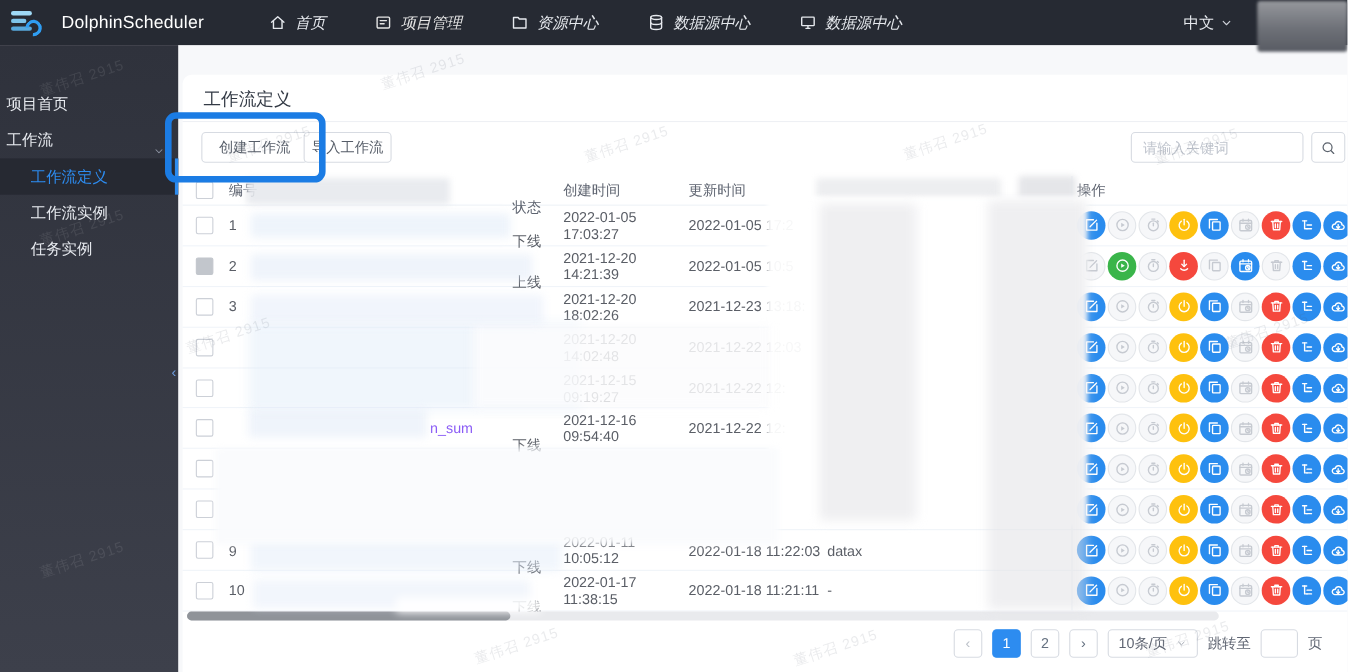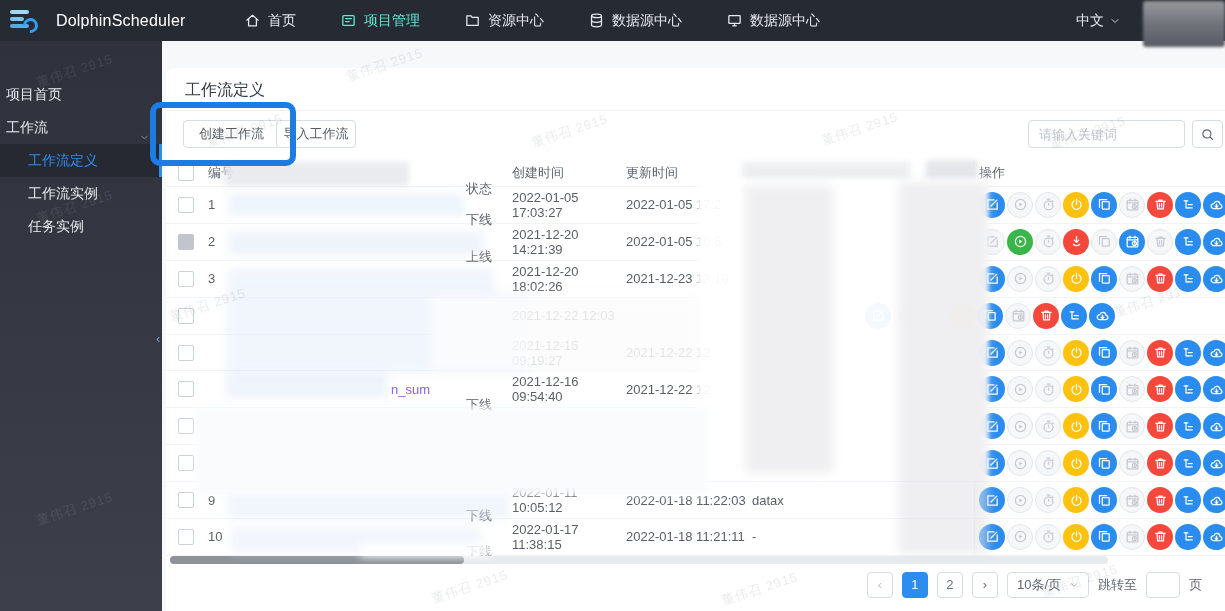--- a/index.html
+++ b/index.html
@@ -12,24 +12,24 @@
   
   .navbar{position:absolute;left:0;top:0;width:1225px;height:41px;background:#262a33;display:flex;align-items:center;z-index:30;}
   .brand{display:flex;align-items:center;gap:18px;padding-left:8px;width:200px;}
   .logo{position:relative;width:30px;height:24px;flex:0 0 auto;}
   .logo i{position:absolute;left:2px;height:4px;border-radius:2px;background:#9fd9f6;display:block;}
   .logo i:nth-child(1){top:1px;width:19px;}
   .logo i:nth-child(2){top:8px;width:14px;background:#7ec4ea;}
   .logo i:nth-child(3){top:15px;width:19px;background:#58a9dd;}
   .logo b{position:absolute;right:0;bottom:0;width:9px;height:9px;border:3px solid #2f9df2;border-radius:50%;border-left-color:transparent;transform:rotate(-40deg);}
   .brand-name{color:#fff;font-size:16px;letter-spacing:.2px;}
-  .nav-menu{display:flex;align-items:flex-end;margin-left:14px;}
+  .nav-menu{display:flex;align-items:flex-end;margin-left:14px;font-style:italic;}
   .nav-item{display:flex;align-items:center;gap:7px;color:#e6e9ee;font-size:14px;padding:0 22px;height:41px;cursor:pointer;}
   .nav-item svg{width:17px;height:17px;stroke:currentColor;fill:none;stroke-width:1.8;stroke-linecap:round;stroke-linejoin:round;}
-  .nav-item.active{color:#5eead4;}
+  .nav-item.active{color:#e5e5e5;}
   .nav-right{position:absolute;right:104px;top:0;height:41px;display:flex;align-items:center;gap:5px;color:#e6e9ee;font-size:14px;cursor:pointer;}
   .nav-right svg{width:12px;height:12px;stroke:#cfd3da;fill:none;stroke-width:2;stroke-linecap:round;stroke-linejoin:round;}
   
   .sidebar{position:absolute;left:0;top:41px;width:162px;height:570px;background:linear-gradient(180deg,#2f323c,#3d404b);z-index:10;}
   .side-item{height:33px;line-height:33px;color:#e8ebf0;font-size:14px;padding-left:6px;position:relative;cursor:pointer;}
   .side-item.child{padding-left:28px;}
   .side-item.active{background:#262932;color:#2d8cf0;border-right:3px solid #2d8cf0;}
   .side-item .chev{position:absolute;right:12px;top:11px;width:11px;height:11px;}
   .side-item .chev svg{width:11px;height:11px;stroke:#8d94a3;fill:none;stroke-width:2;stroke-linecap:round;stroke-linejoin:round;}
   .collapse-handle{position:absolute;left:156px;top:332px;z-index:12;color:#6d9bdc;font-size:13px;line-height:14px;cursor:pointer;}
@@ -445,20 +445,21 @@
           </div>
         </div>
       </div>
       <div class="trow">
         <div class="c-check">
           <span class="cb"></span>
         </div>
         <div class="c-num"></div>
         <div class="c-name"></div>
         <div class="c-status"></div>
+        <div class="c-created">2021-12-20 14:02:48</div>
         <div class="c-updated">2021-12-22 12:03</div>
         <div class="c-desc"></div>
         <div class="c-ops">
           <div class="op blue">
             <svg>
               <use href="#i-edit"></use>
             </svg>
           </div>
           <div class="op disabled">
             <svg>

